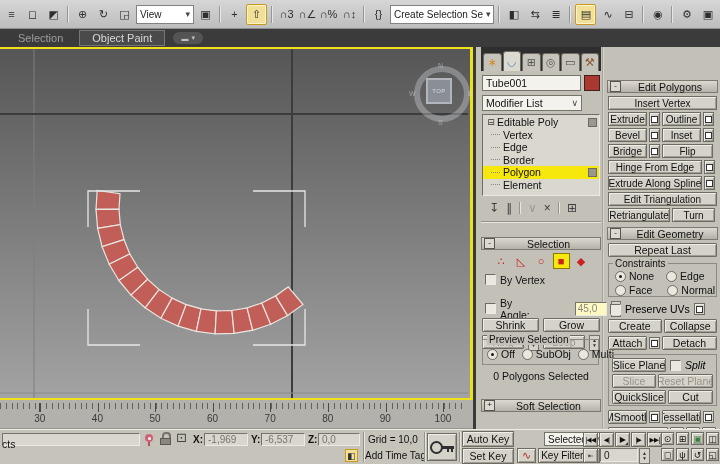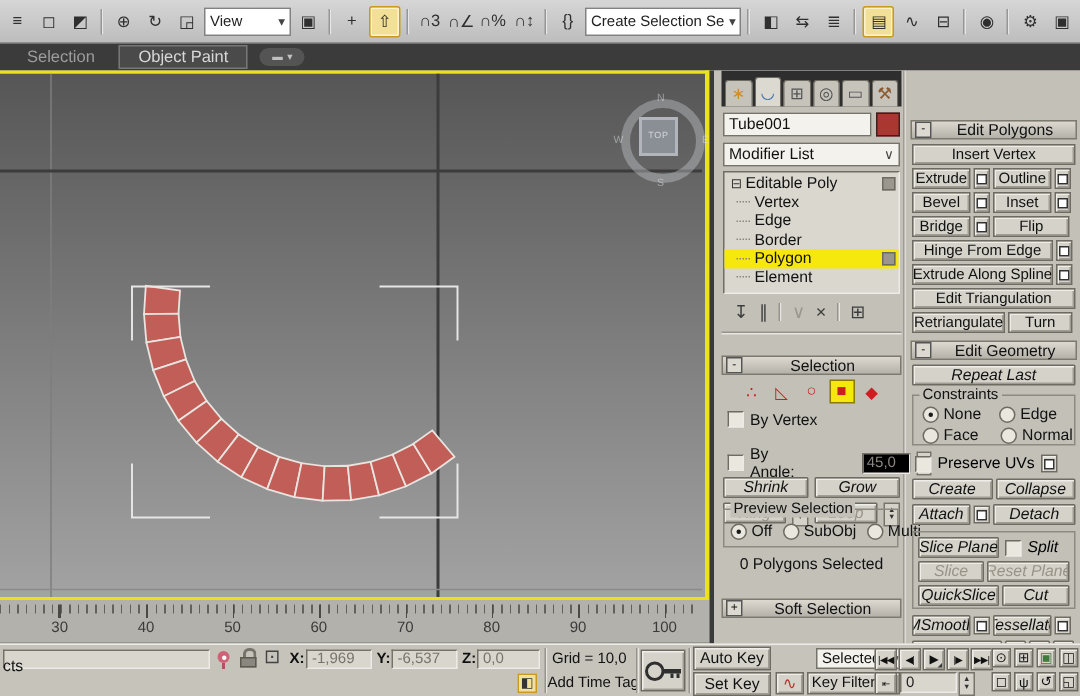--- a/index.html
+++ b/index.html
@@ -70,21 +70,21 @@
     font-size:11px;color:#555;}
   .cti[data-variant~="active"]{background:#dcd9d1;height:19px;}
   .cti[data-variant~="create"]{color:#d08a28;}
   .cti[data-variant~="modify"]{color:#4a7ab5;}
   .cti[data-variant~="utilities"]{color:#8a5a30;}
   .namerow{position:absolute;left:1px;top:28px;width:118px;height:16px;display:flex;gap:3px;}
   .namefld{flex:1;background:#f4f2ec;border:1px solid #76736b;font-size:10.5px;
     padding:0 3px;display:flex;align-items:center;color:#111;}
   .swatch{width:16px;height:16px;background:var(--swatch-red);border:1px solid #3f2020;
     box-sizing:border-box;}
-  .modlist{position:absolute;left:1px;top:48px;width:118px;height:16px;background:#f4f2ec;
+  .modlist{position:absolute;left:1px;top:48px;width:100px;height:16px;background:#f4f2ec;
     border:1px solid #76736b;box-sizing:border-box;display:flex;align-items:center;
     justify-content:space-between;padding:0 3px;font-size:10.5px;color:#111;}
   .stackbox{position:absolute;left:1px;top:67px;width:118px;height:82px;background:#dad7cf;
     border:1px solid;border-color:#706d65 #eceae4 #eceae4 #706d65;box-sizing:border-box;
     padding-top:1px;}
   .srow{height:12.5px;display:flex;align-items:center;padding-left:3px;font-size:10.5px;
     color:#111;}
   .srow .sg{min-width:10px;text-align:center;font-size:9px;color:#333;margin-right:1px;}
   .srow[data-variant^="sub"]{padding-left:8px;}
   .srow[data-variant^="sub"] .sg{width:9px;min-width:9px;height:0;border-top:1px dotted #8a8780;margin-right:3px;}
@@ -107,29 +107,29 @@
   .roll-sel-title{position:absolute;left:0;top:190px;width:120px;}
   .subicons{position:absolute;left:0;top:206px;width:120px;display:flex;gap:5px;
     justify-content:center;align-items:center;height:16px;}
   .subicons .si{width:15px;height:14px;display:flex;align-items:center;justify-content:center;
     color:var(--subobj-red);font-size:11px;}
   .subicons .si[data-variant="active"]{background:#f6e70c;outline:1px solid #8a7a00;}
   .chk{display:flex;align-items:center;gap:4px;padding-left:4px;font-size:10.5px;color:#111;
     position:absolute;left:0;height:13px;}
   .cb{width:9px;height:9px;background:#eae7df;border:1px solid;flex:none;
     border-color:#6e6b63 #eceae4 #eceae4 #6e6b63;box-sizing:content-box;}
-  .fld{background:#000000;border:1px solid;border-color:#76736b #eceae4 #eceae4 #76736b;
+  .fld{background:#fef9c3;border:1px solid;border-color:#76736b #eceae4 #eceae4 #76736b;
     color:#8a8780;font-size:10px;padding:0 2px;height:12px;display:flex;align-items:center;margin-left:34px;}
   .spin{width:9px;height:14px;display:flex;flex-direction:column;align-items:center;
     justify-content:center;font-size:5px;color:#333;background:#d5d2ca;
     border:1px solid #76736b;line-height:5px;}
   .btn{background:#d5d2ca;border:1px solid #6e6b63;
     box-shadow:inset 1px 1px 0 #efede7,inset -1px -1px 0 #a09d95;font-size:10.5px;
     height:14px;display:flex;align-items:center;justify-content:center;color:#111;
-    box-sizing:border-box;border-radius:1px;white-space:nowrap;overflow:hidden;font-style:italic;}
+    box-sizing:border-box;border-radius:1px;white-space:nowrap;overflow:hidden;}
   .btn[data-variant~="dis"],.dis{color:#989389;}
   .sbx{width:11px;height:12px;background:#d5d2ca;border:1px solid #6e6b63;
     box-shadow:inset 1px 1px 0 #efede7;display:flex;align-items:center;justify-content:center;
     box-sizing:border-box;}
   .sbx::after{content:"";width:5px;height:5px;border:1px solid #333;background:#fff;}
   .selrow{position:absolute;left:1px;width:118px;display:flex;gap:4px;}
   .grp{border:1px solid #8d8a82;position:relative;box-sizing:border-box;}
   .glabel{position:absolute;top:-6px;left:4px;background:#c3c0b8;padding:0 2px;
     font-size:10px;color:#111;white-space:nowrap;}
   .rd{width:9px;height:9px;border-radius:50%;background:#eae7df;border:1px solid #6e6b63;

